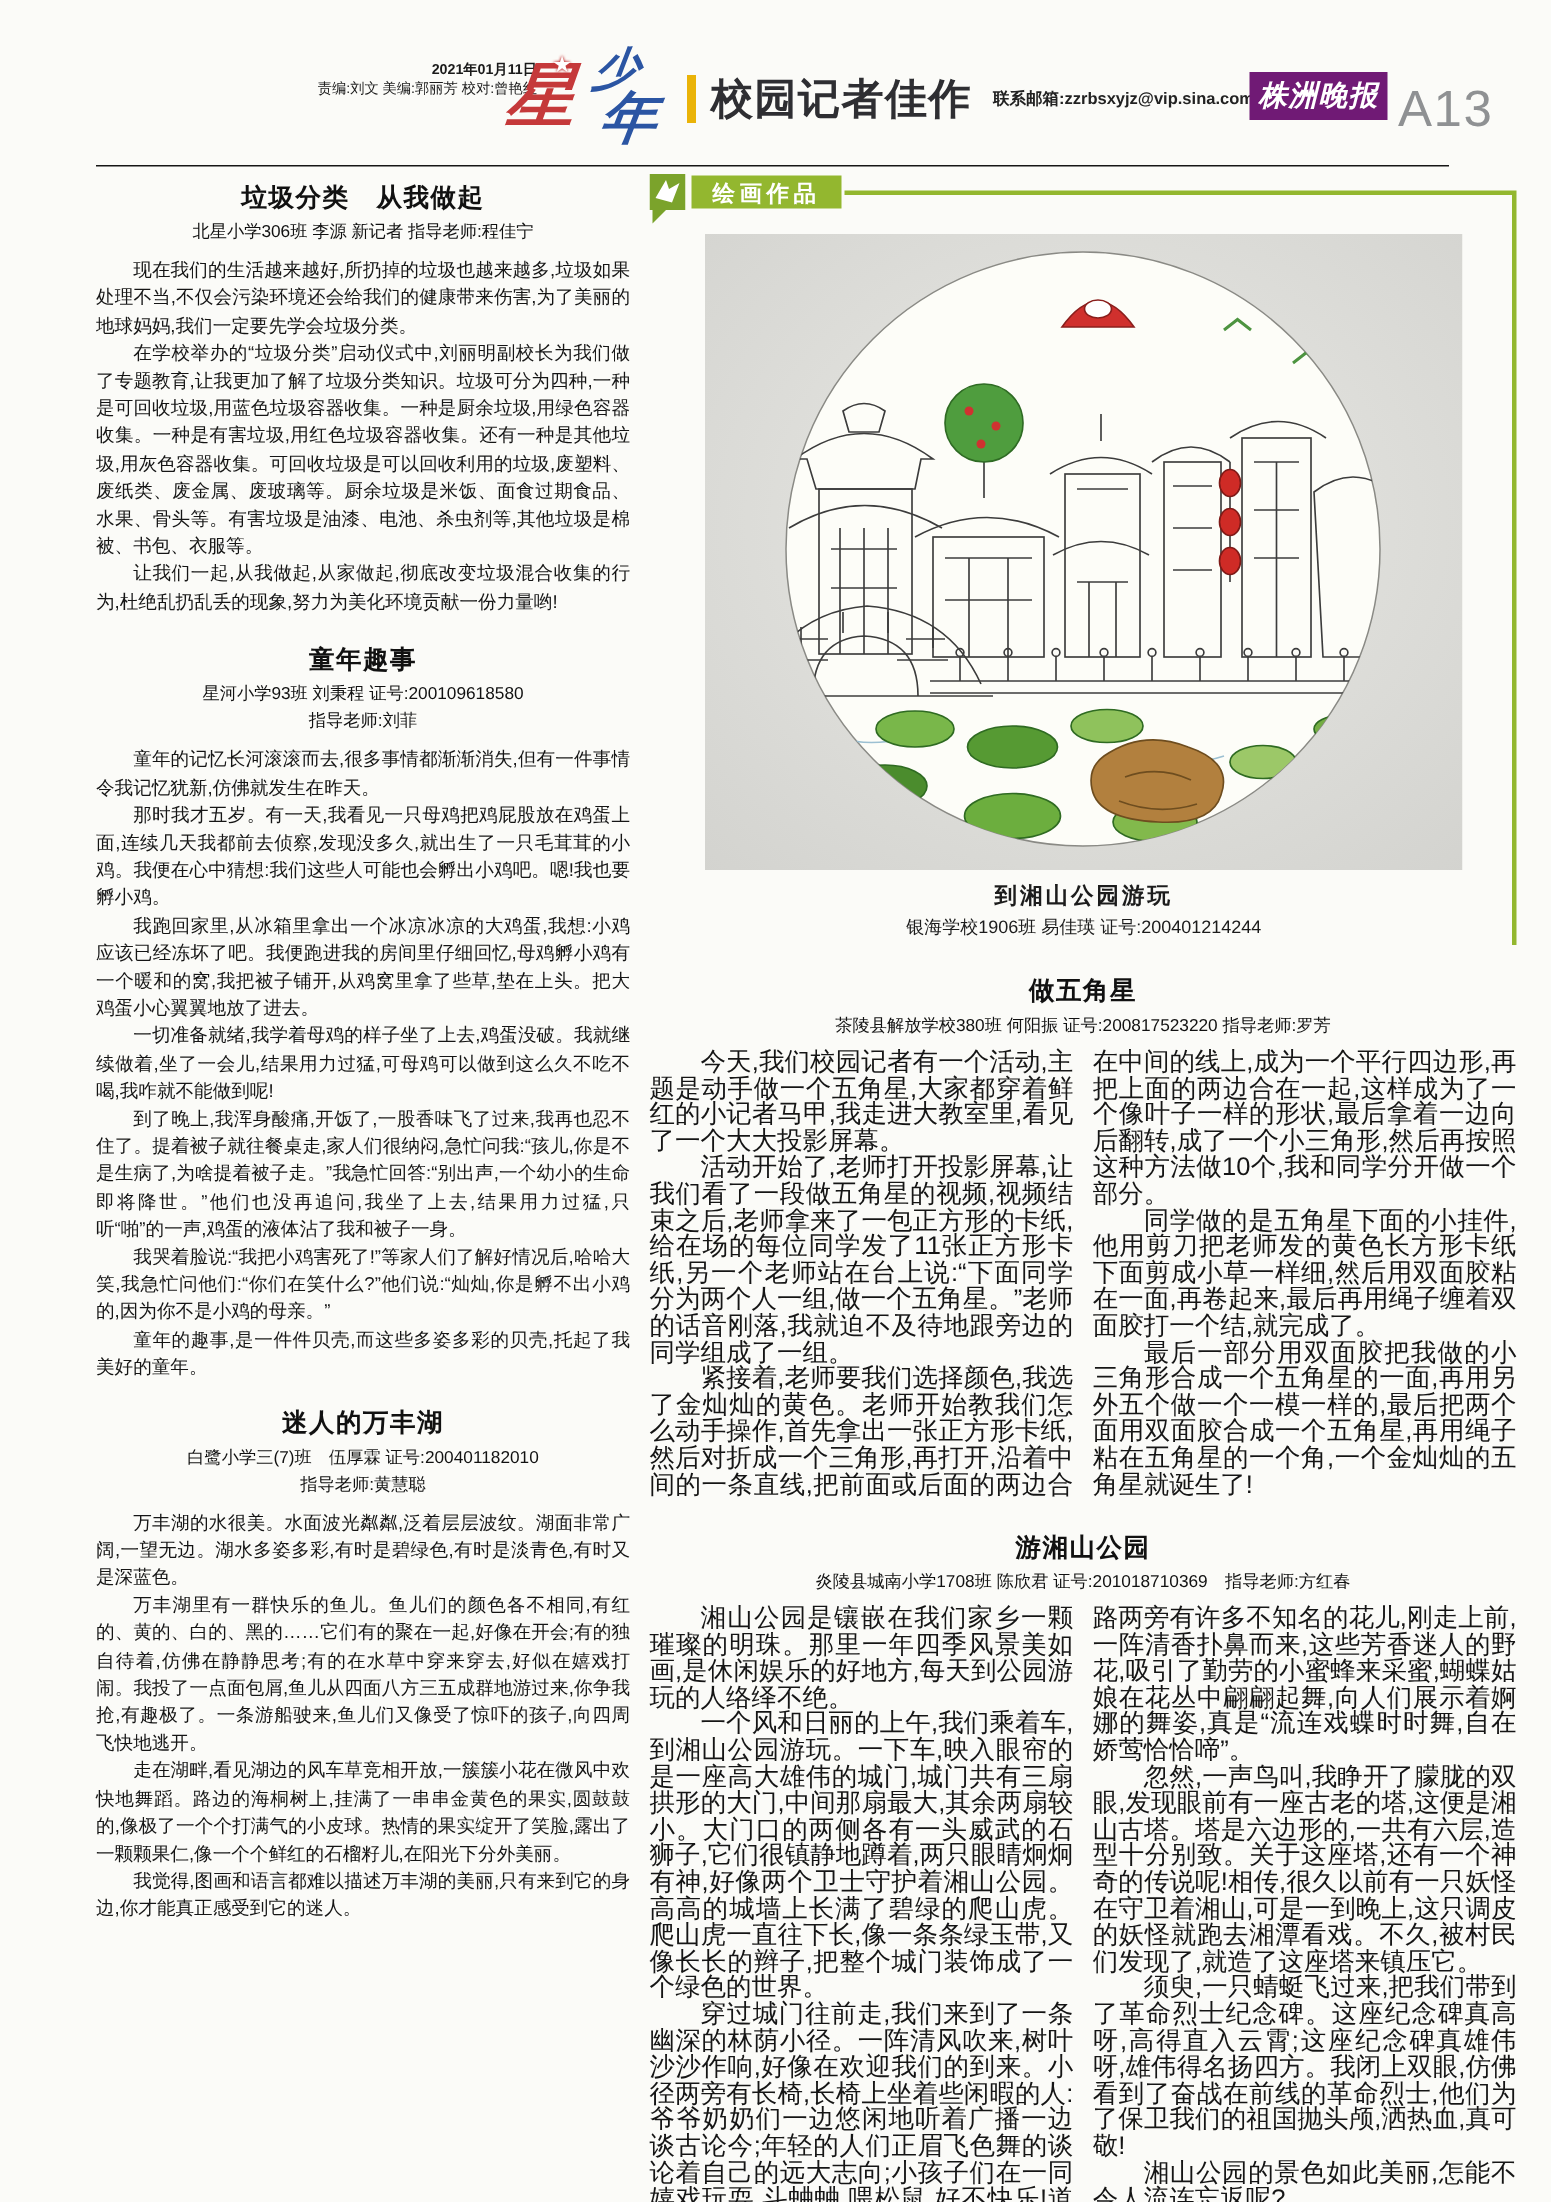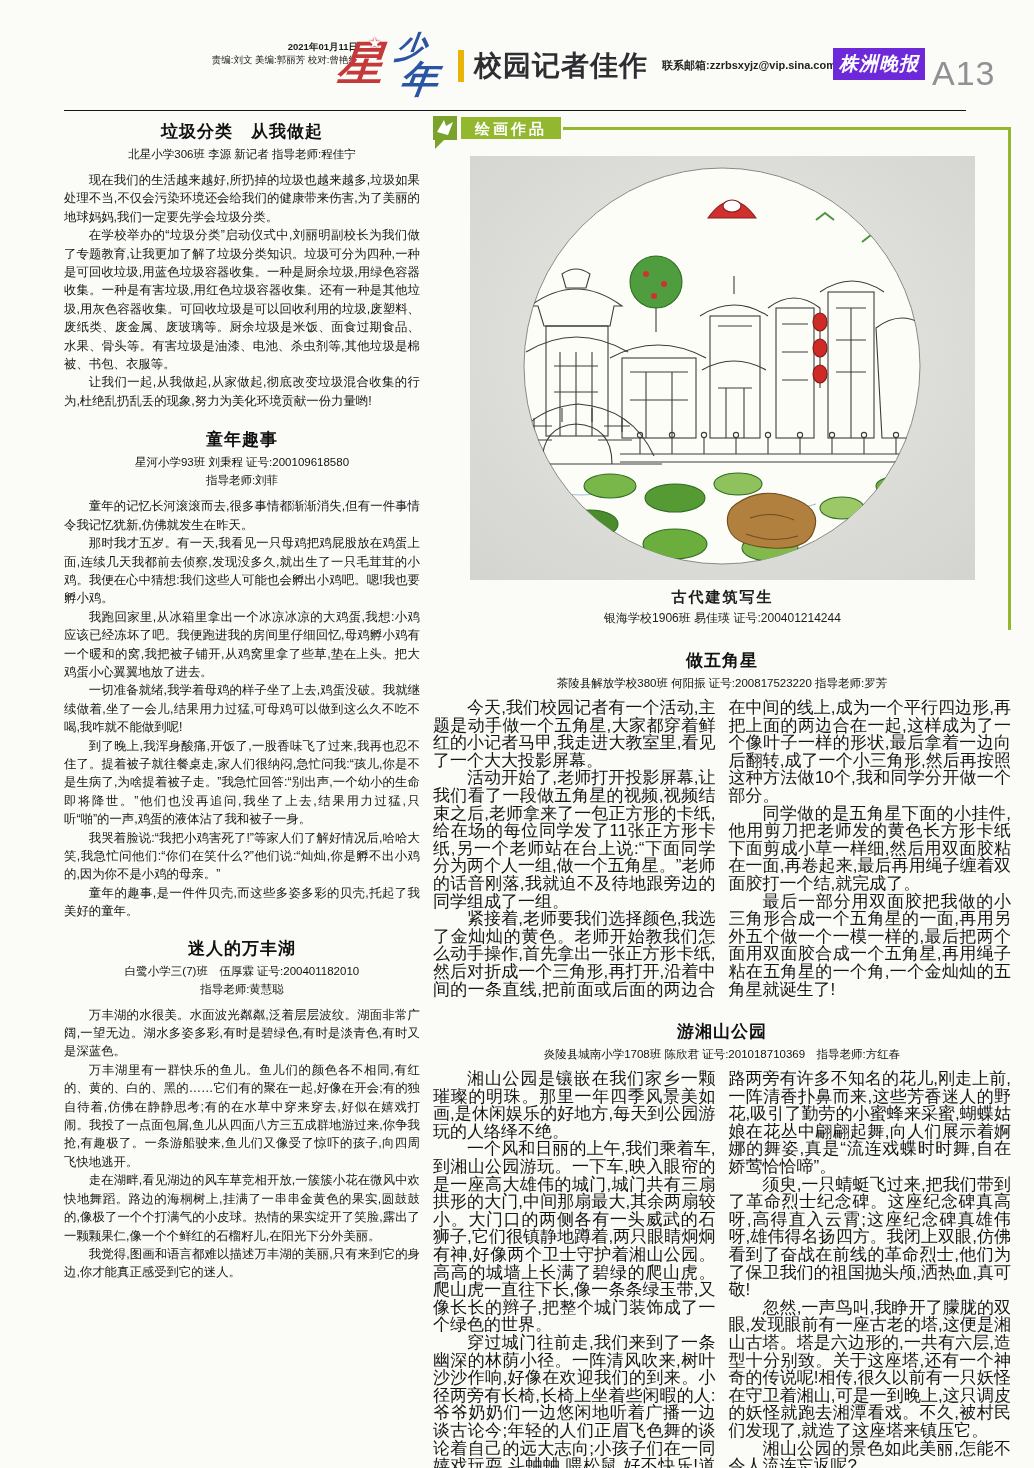--- a/index.html
+++ b/index.html
@@ -9,21 +9,21 @@
   
   .hdr-meta{position:absolute;top:40px;left:168px;width:190px;text-align:right;font-size:9.5px;line-height:1.4;color:#1a1a1a;}
   .hdr-meta .date{font-weight:bold;}
   .logo{position:absolute;top:34px;left:338px;width:116px;height:72px;}
   .logo-xing{position:absolute;left:0;top:6px;font-size:46px;font-weight:bold;font-style:italic;color:#c5393a;transform:skewX(-6deg);line-height:1;}
   .logo-star{position:absolute;left:30px;top:0px;font-size:15px;color:#fff;text-shadow:0 0 2px #c5393a, 0 0 2px #c5393a;}
   .logo-shao{position:absolute;left:58px;top:-2px;font-size:30px;font-weight:bold;font-style:italic;color:#2b55a3;transform:skewX(-8deg);line-height:1;}
   .logo-nian{position:absolute;left:62px;top:26px;font-size:38px;font-weight:bold;font-style:italic;color:#2b55a3;transform:skewX(-8deg);line-height:1;}
   .section-head{position:absolute;top:50px;left:458px;font-size:28px;font-weight:bold;color:#2e2e32;border-left:6px solid #eab308;padding-left:10px;line-height:1.15;letter-spacing:1px;}
   .hdr-contact{position:absolute;top:58px;left:662px;font-size:11px;font-weight:bold;color:#222;}
-  .masthead{position:absolute;top:48px;left:833px;width:92px;height:32px;background:#6d28d9;color:#fff;
+  .masthead{position:absolute;top:48px;left:833px;width:92px;height:32px;background:#701a75;color:#fff;
     font-family:"Liberation Serif",serif;font-weight:bold;font-style:italic;font-size:19px;
     display:flex;align-items:center;justify-content:center;letter-spacing:1px;}
   .pagenum{position:absolute;top:54px;left:932px;font-size:34px;color:#8f9193;letter-spacing:1px;}
   .header-rule{position:absolute;top:110px;left:64px;width:902px;height:0;border-top:1.5px solid #161616;}
 
   
   .col-left{position:absolute;left:64px;top:120px;width:356px;}
   .col-right{position:absolute;left:433px;top:114px;width:578px;}
 
   .a-title{text-align:center;font-size:17px;font-weight:bold;letter-spacing:1px;margin:0 0 4px;color:#111;}
@@ -234,21 +234,21 @@
             <ellipse cx="372" cy="352" rx="22" ry="11" fill="#9cc868" stroke="#2f6b22"></ellipse>
             <ellipse cx="424" cy="330" rx="18" ry="9" fill="#74ad43" stroke="#2f6b22"></ellipse>
             <path d="M266 348 q26 -18 56 -6 q30 10 22 32 q-6 20 -42 18 q-40 -2 -44 -22 q-3 -14 8 -22 Z" fill="#b2803e" stroke="#6e4d1f"></path>
             <path d="M280 362 q22 -8 44 2 M276 378 q26 10 52 2" stroke="#6e4d1f"></path>
             <ellipse cx="356" cy="398" rx="26" ry="12" fill="#bfa03e" stroke="#8a6d21"></ellipse>
           </g>
         </svg>
       </div>
 
       <div class="paint-caption">
-        <p class="cap-title">古代建筑写生</p>
+        <p class="cap-title">到湘山公园游玩</p>
         <p class="cap-byline">银海学校1906班 易佳瑛 证号:200401214244</p>
       </div>
     </div>
 
     <div class="r-article">
       <h2 class="a-title">做五角星</h2>
       <p class="a-byline">茶陵县解放学校380班 何阳振 证号:200817523220 指导老师:罗芳</p>
       <div class="a-body">
         <p>今天,我们校园记者有一个活动,主题是动手做一个五角星,大家都穿着鲜红的小记者马甲,我走进大教室里,看见了一个大大投影屏幕。</p>
         <p>活动开始了,老师打开投影屏幕,让我们看了一段做五角星的视频,视频结束之后,老师拿来了一包正方形的卡纸,给在场的每位同学发了11张正方形卡纸,另一个老师站在台上说:“下面同学分为两个人一组,做一个五角星。”老师的话音刚落,我就迫不及待地跟旁边的同学组成了一组。</p>
@@ -258,20 +258,20 @@
       </div>
     </div>
 
     <div class="r-article">
       <h2 class="a-title">游湘山公园</h2>
       <p class="a-byline">炎陵县城南小学1708班 陈欣君 证号:201018710369　指导老师:方红春</p>
       <div class="a-body">
         <p>湘山公园是镶嵌在我们家乡一颗璀璨的明珠。那里一年四季风景美如画,是休闲娱乐的好地方,每天到公园游玩的人络绎不绝。</p>
         <p>一个风和日丽的上午,我们乘着车,到湘山公园游玩。一下车,映入眼帘的是一座高大雄伟的城门,城门共有三扇拱形的大门,中间那扇最大,其余两扇较小。大门口的两侧各有一头威武的石狮子,它们很镇静地蹲着,两只眼睛炯炯有神,好像两个卫士守护着湘山公园。高高的城墙上长满了碧绿的爬山虎。爬山虎一直往下长,像一条条绿玉带,又像长长的辫子,把整个城门装饰成了一个绿色的世界。</p>
         <p>穿过城门往前走,我们来到了一条幽深的林荫小径。一阵清风吹来,树叶沙沙作响,好像在欢迎我们的到来。小径两旁有长椅,长椅上坐着些闲暇的人:爷爷奶奶们一边悠闲地听着广播一边谈古论今;年轻的人们正眉飞色舞的谈论着自己的远大志向;小孩子们在一同嬉戏玩耍,斗蛐蛐,喂松鼠,好不快乐!道路两旁有许多不知名的花儿,刚走上前,一阵清香扑鼻而来,这些芳香迷人的野花,吸引了勤劳的小蜜蜂来采蜜,蝴蝶姑娘在花丛中翩翩起舞,向人们展示着婀娜的舞姿,真是“流连戏蝶时时舞,自在娇莺恰恰啼”。</p>
+        <p>忽然,一声鸟叫,我睁开了朦胧的双眼,发现眼前有一座古老的塔,这便是湘山古塔。塔是六边形的,一共有六层,造型十分别致。关于这座塔,还有一个神奇的传说呢!相传,很久以前有一只妖怪在守卫着湘山,可是一到晚上,这只调皮的妖怪就跑去湘潭看戏。不久,被村民们发现了,就造了这座塔来镇压它。</p>
         <p>须臾,一只蜻蜓飞过来,把我们带到了革命烈士纪念碑。这座纪念碑真高呀,高得直入云霄;这座纪念碑真雄伟呀,雄伟得名扬四方。我闭上双眼,仿佛看到了奋战在前线的革命烈士,他们为了保卫我们的祖国抛头颅,洒热血,真可敬!</p>
-        <p>忽然,一声鸟叫,我睁开了朦胧的双眼,发现眼前有一座古老的塔,这便是湘山古塔。塔是六边形的,一共有六层,造型十分别致。关于这座塔,还有一个神奇的传说呢!相传,很久以前有一只妖怪在守卫着湘山,可是一到晚上,这只调皮的妖怪就跑去湘潭看戏。不久,被村民们发现了,就造了这座塔来镇压它。</p>
         <p>湘山公园的景色如此美丽,怎能不令人流连忘返呢?</p>
       </div>
     </div>
 
   </div>
 </div>
 
 </body></html>

